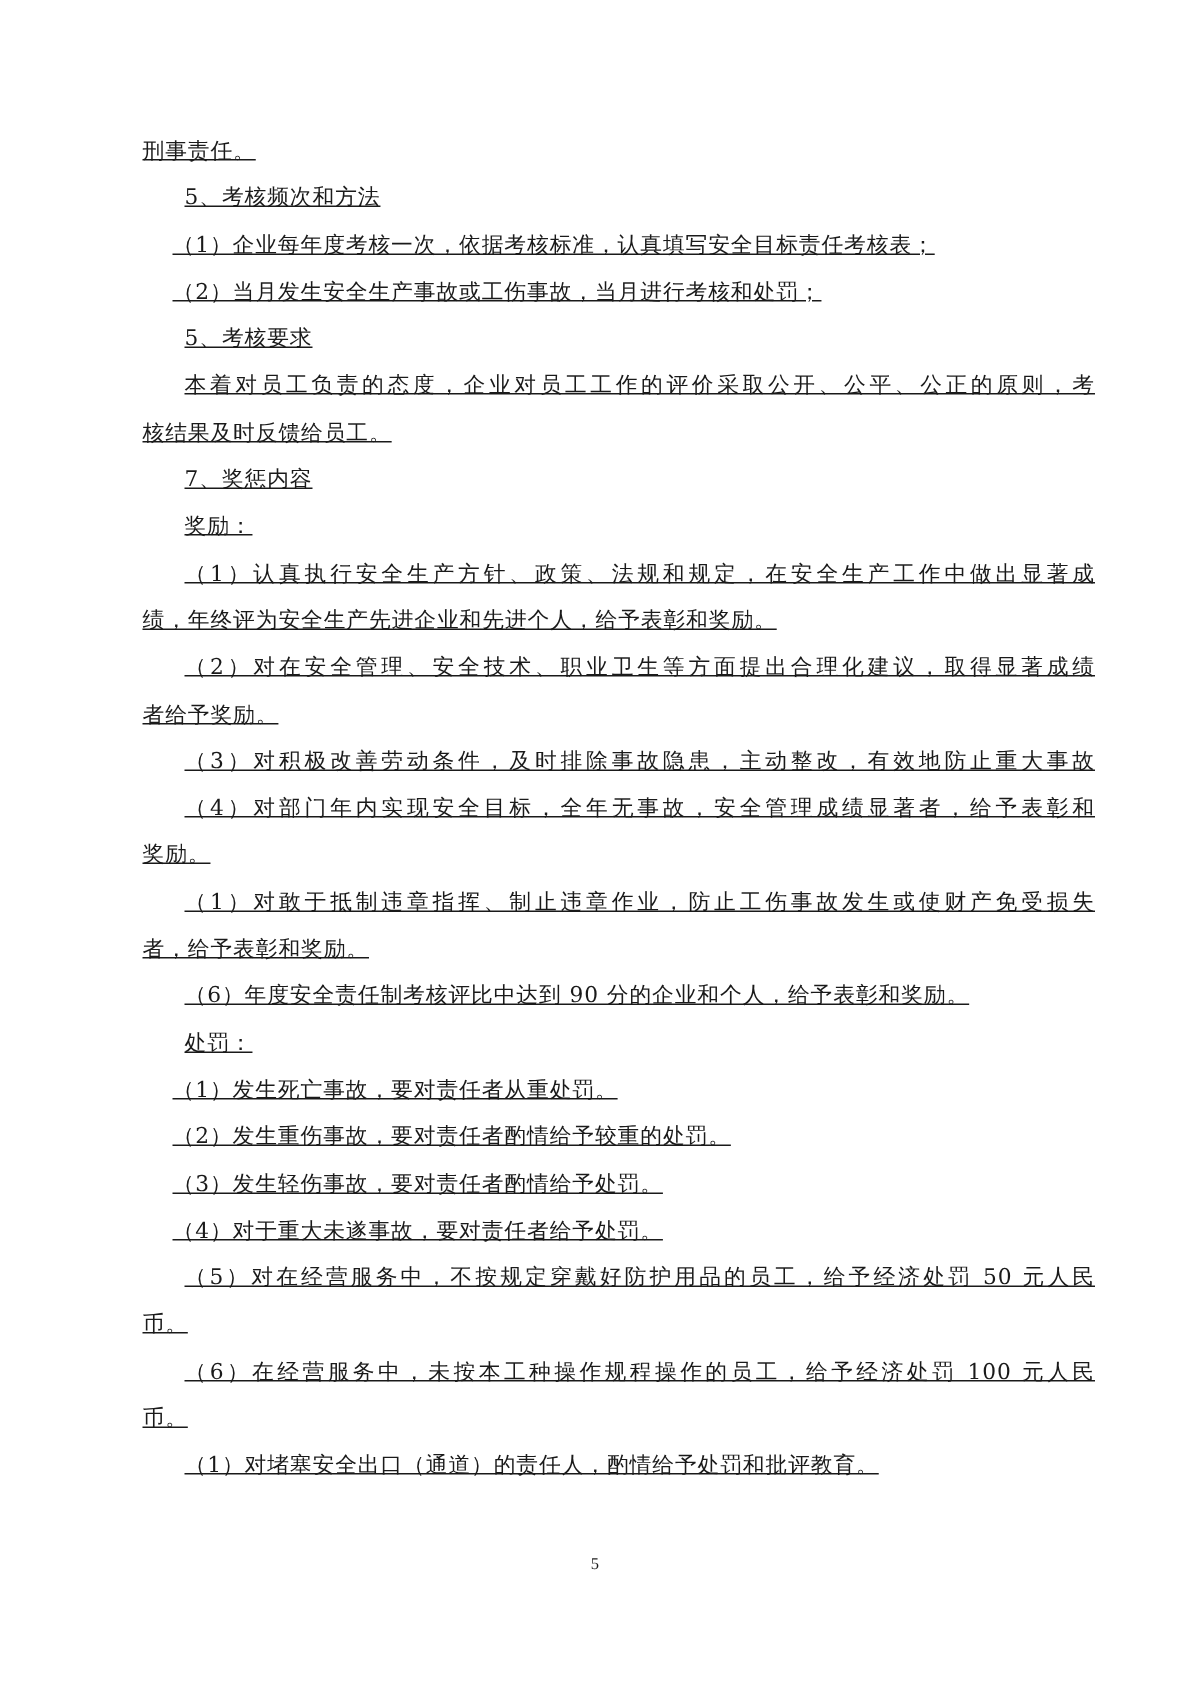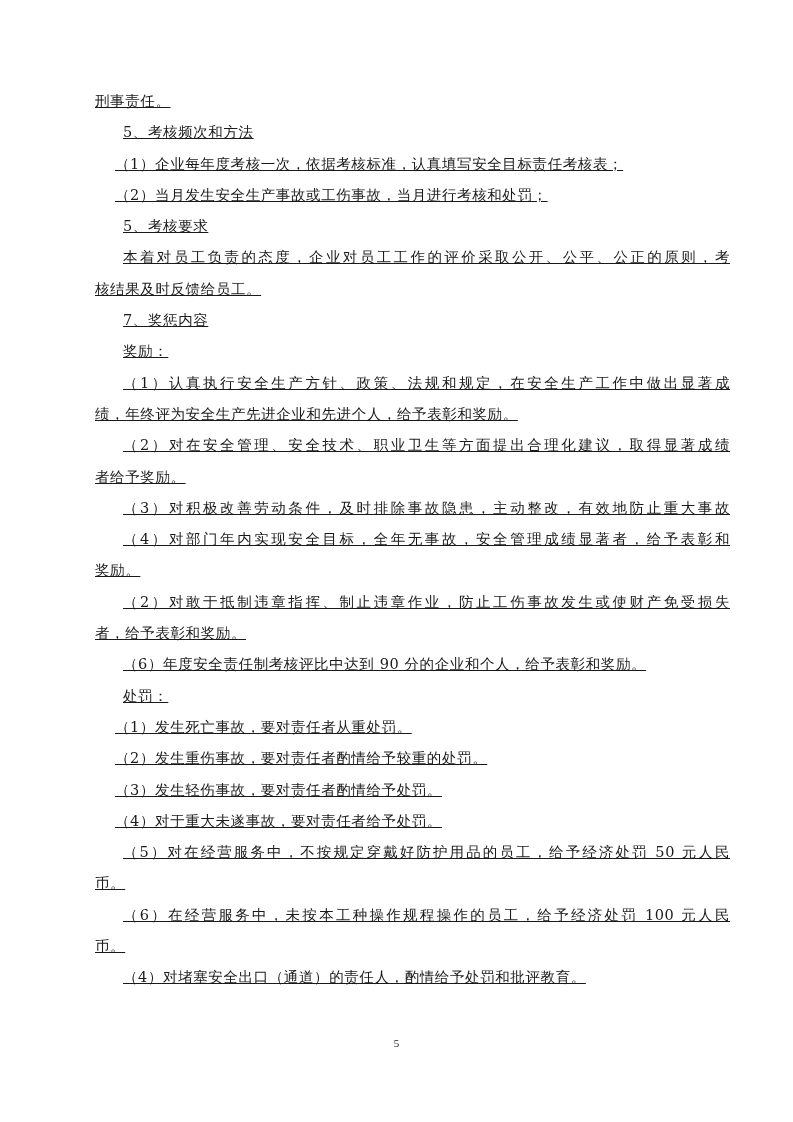--- a/index.html
+++ b/index.html
@@ -65,28 +65,28 @@
   <div class="line">核结果及时反馈给员工。</div>
   <div class="line indent">7、奖惩内容</div>
   <div class="line indent">奖励：</div>
   <div class="line indent justify">（1）认真执行安全生产方针、政策、法规和规定，在安全生产工作中做出显著成</div>
   <div class="line">绩，年终评为安全生产先进企业和先进个人，给予表彰和奖励。</div>
   <div class="line indent justify">（2）对在安全管理、安全技术、职业卫生等方面提出合理化建议，取得显著成绩</div>
   <div class="line">者给予奖励。</div>
   <div class="line indent justify">（3）对积极改善劳动条件，及时排除事故隐患，主动整改，有效地防止重大事故</div>
   <div class="line indent justify">（4）对部门年内实现安全目标，全年无事故，安全管理成绩显著者，给予表彰和</div>
   <div class="line">奖励。</div>
-  <div class="line indent justify">（2）对敢于抵制违章指挥、制止违章作业，防止工伤事故发生或使财产免受损失</div>
+  <div class="line indent justify">（1）对敢于抵制违章指挥、制止违章作业，防止工伤事故发生或使财产免受损失</div>
   <div class="line">者，给予表彰和奖励。</div>
   <div class="line indent">（6）年度安全责任制考核评比中达到 90 分的企业和个人，给予表彰和奖励。</div>
   <div class="line indent">处罚：</div>
   <div class="line indent-sm">（1）发生死亡事故，要对责任者从重处罚。</div>
   <div class="line indent-sm">（2）发生重伤事故，要对责任者酌情给予较重的处罚。</div>
   <div class="line indent-sm">（3）发生轻伤事故，要对责任者酌情给予处罚。</div>
   <div class="line indent-sm">（4）对于重大未遂事故，要对责任者给予处罚。</div>
   <div class="line indent justify">（5）对在经营服务中，不按规定穿戴好防护用品的员工，给予经济处罚 50 元人民</div>
   <div class="line">币。</div>
   <div class="line indent justify">（6）在经营服务中，未按本工种操作规程操作的员工，给予经济处罚 100 元人民</div>
   <div class="line">币。</div>
-  <div class="line indent">（4）对堵塞安全出口（通道）的责任人，酌情给予处罚和批评教育。</div>
+  <div class="line indent">（1）对堵塞安全出口（通道）的责任人，酌情给予处罚和批评教育。</div>
 </div>
 
 <div class="page-number">5</div>
 
 </body></html>

